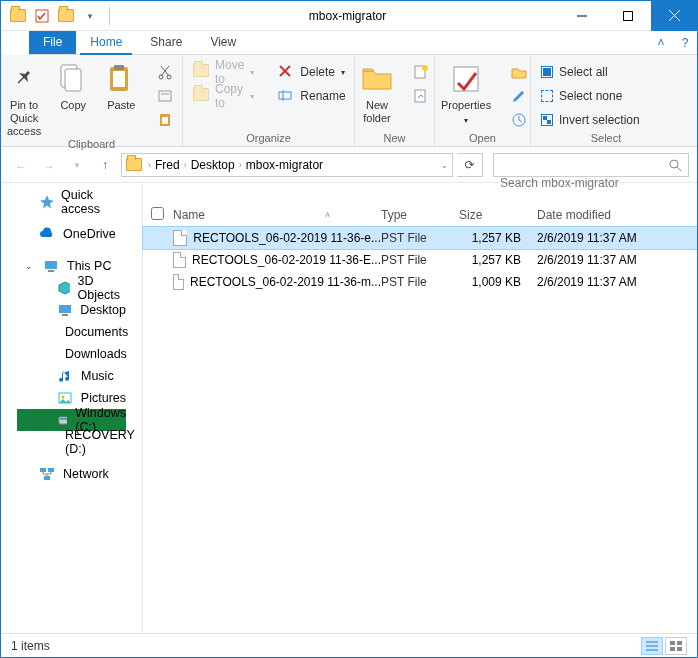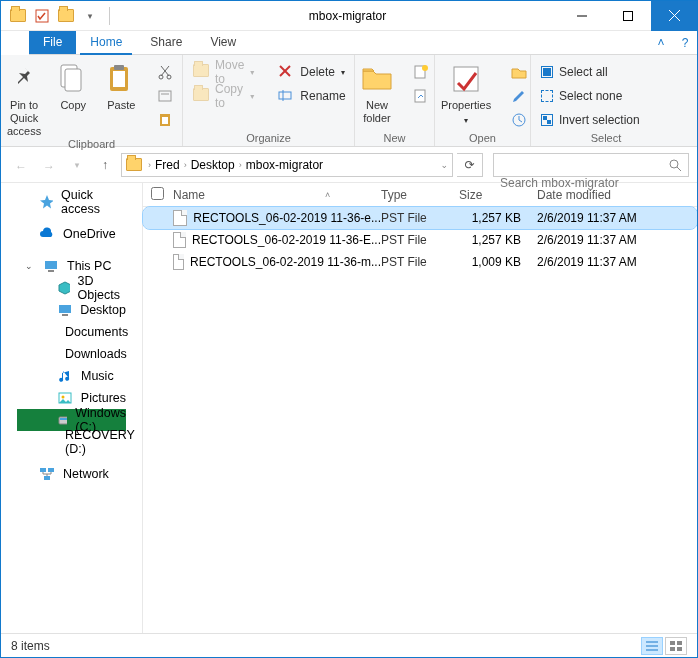--- a/index.html
+++ b/index.html
@@ -43,27 +43,27 @@
   .search{ width:196px; height:24px; border:1px solid #ccc; display:flex;align-items:center; padding:0 6px; margin-left:6px; color:#777;}
   .search span{flex:1;margin-top:36px;}
   .body { display:flex; height: calc(658px - 30px - 24px - 92px - 36px - 24px - 2px); }
   .nav { width:142px; border-right:1px solid #e8e8e8; padding:8px 16px; overflow:hidden;}
   .nav-item{ display:flex; align-items:center; gap:8px; padding:3px 0 3px 22px; font-size:12.5px; height:22px;}
   .nav-item.child{ padding-left:40px;}
   .nav-item.sel{ background:#15803d;}
   .nav-sep{height:10px;}
   .tw{ width:10px; font-size:9px; color:#555; margin-left:-14px;}
   .files { flex:1; display:flex; flex-direction:column;}
-  .cols { display:flex; border-bottom:1px solid #e8e8e8; height:24px; align-items:center; font-size:12px; color:#555; padding-left:8px;}
+  .cols { display:flex; border-bottom:1px solid #e8e8e8; height:24px; align-items:center; font-size:12px; color:#555; padding-left:8px;margin-top:20px;}
   .cols .c-check{width:22px;}
   .cols .c-name{width:208px; display:flex; align-items:center; gap:120px;}
   .cols .c-type{width:78px;}
   .cols .c-size{width:78px;}
   .cols .c-date{flex:1;}
-  .row{ display:flex; height:22px; align-items:center; font-size:12px; padding-left:8px;border-radius:7px;}
+  .row{ display:flex; height:22px; align-items:center; font-size:12px; padding-left:8px;}
   .row.sel{ background:#cce8ff; outline:1px solid #99d1ff;}
   .row .c-check{width:22px;}
   .row .c-name{width:208px; display:flex;align-items:center;gap:6px; white-space:nowrap; overflow:hidden;}
   .row .c-type{width:78px; color:#333;}
   .row .c-size{width:78px; text-align:right; padding-right:16px;}
   .row .c-date{flex:1;}
   .file-ic{ width:16px;height:16px; border:1px solid #aaa; background:#fff; position:relative;}
   .file-ic::after{content:"";position:absolute;right:-1px;top:-1px;width:5px;height:5px;background:#f5f6f7;border-left:1px solid #aaa;border-bottom:1px solid #aaa;}
   .status{ height:24px; border-top:1px solid #e1e1e1; display:flex; align-items:center; padding:0 10px; font-size:12px; color:#333;}
   .status .sp{flex:1;}
@@ -468,21 +468,21 @@
           </div>
      <div class="c-type">PST File</div>
      <div class="c-size">1,009 KB</div>
      <div class="c-date">2/6/2019 11:37 AM</div>
    </div>
       </div>
   </div>
 </div>
 
 <div class="status">
-  <span>8 items</span>
+  <span>1 items</span>
   <span class="sp"></span>
   <div class="view-btn active">
       <svg width="12" height="10">
         <line x1="0" y1="1" x2="12" y2="1" stroke="#1979ca"></line>
         <line x1="0" y1="5" x2="12" y2="5" stroke="#1979ca"></line>
         <line x1="0" y1="9" x2="12" y2="9" stroke="#1979ca"></line>
       </svg>
     </div>
   <div class="view-btn">
       <svg width="12" height="10">

